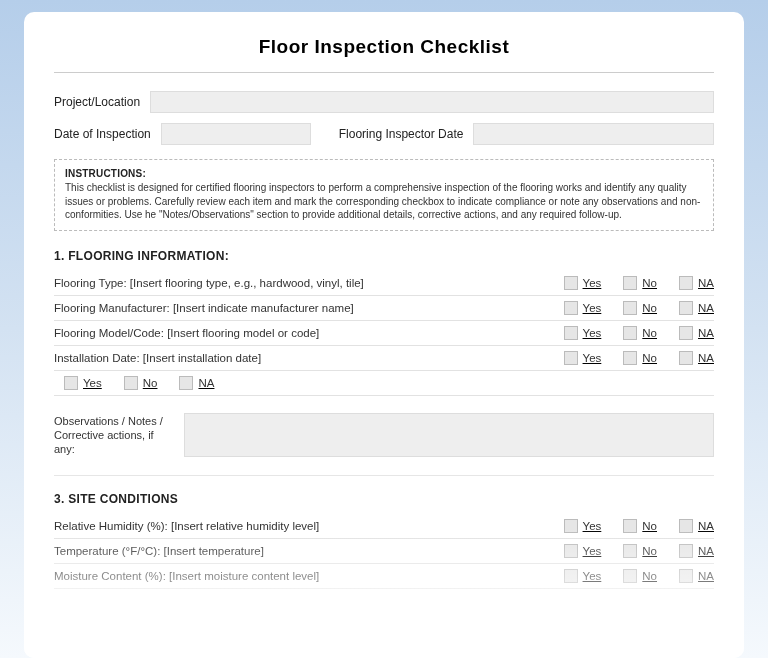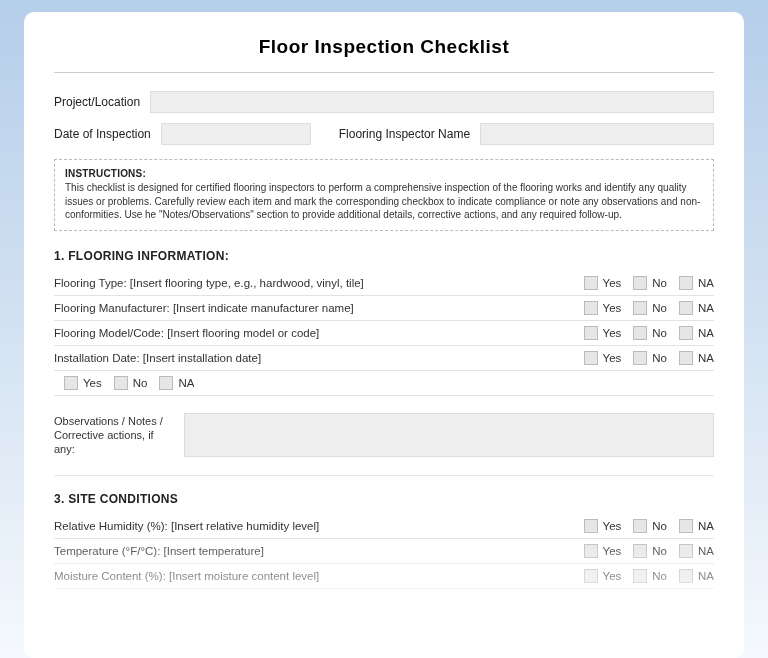--- a/index.html
+++ b/index.html
@@ -84,22 +84,23 @@
   }
   .item-label {
     font-size: 11.5px;
     color: #333;
     flex: 1;
     padding-right: 8px;
   }
   .check-group {
     display: flex;
     align-items: center;
-    gap: 2px;
+    gap: 12px;
     flex-shrink: 0;
+    text-decoration: underline;
   }
   .check {
     display:inline-flex;
     align-items:center;
     margin-left: 10px;
   }
   .check-box {
     width: 14px;
     height: 14px;
     background: #e6e6e6;
@@ -153,21 +154,21 @@
   <div class="hr"></div>
 
   <div class="field-row">
     <span class="field-label">Project/Location</span>
     <div class="field-input"></div>
   </div>
 
   <div class="field-row">
     <span class="field-label">Date of Inspection</span>
     <div class="field-input" style="flex:0 0 150px"></div>
-    <span class="field-label" style="margin-left:18px">Flooring Inspector Name</span>
+    <span class="field-label" style="margin-left:18px">Flooring Inspector Date</span>
     <div class="field-input"></div>
   </div>
 
   <div class="instructions">
     <div class="instructions-heading">INSTRUCTIONS:</div>
     <div class="instructions-body">This checklist is designed for certified flooring inspectors to perform a comprehensive inspection of the flooring works and identify any quality issues or problems. Carefully review each item and mark the corresponding checkbox to indicate compliance or note any observations and non-conformities. Use he "Notes/Observations" section to provide additional details, corrective actions, and any required follow-up.</div>
   </div>
 
   <div class="section-heading">1. FLOORING INFORMATION:</div>
 

